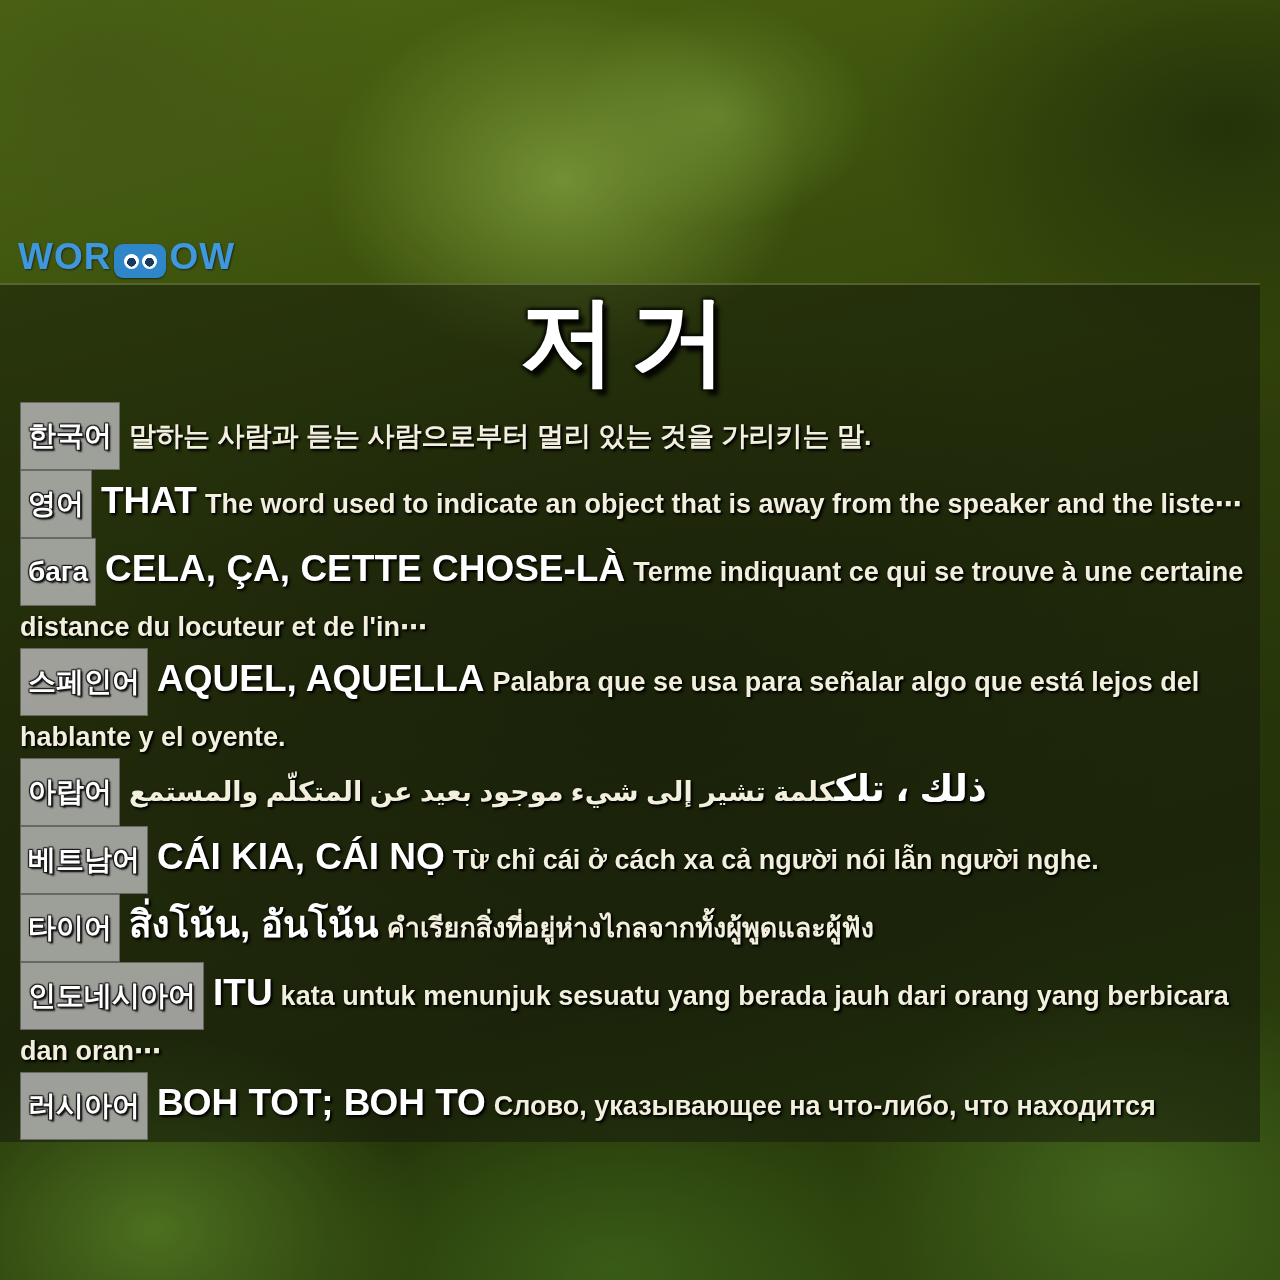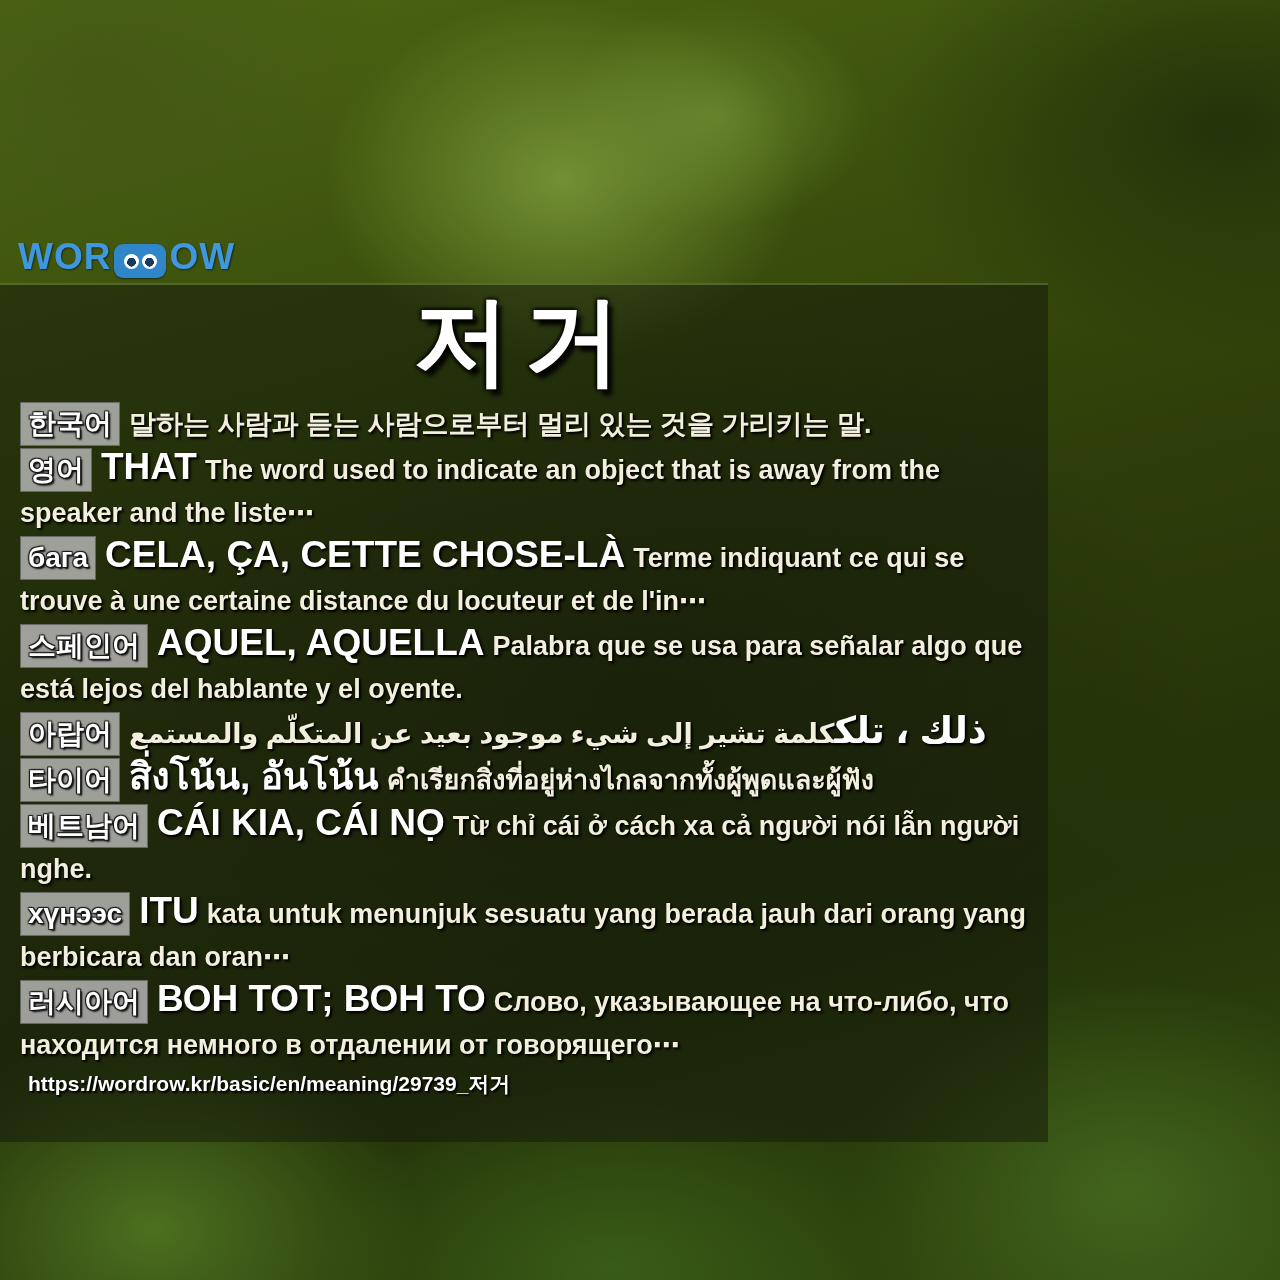--- a/index.html
+++ b/index.html
@@ -35,40 +35,40 @@
     width:52px;height:34px;border-radius:9px;background:#2f86c8;
     box-shadow:0 1px 2px rgba(0,0,30,.5);margin:0 1px;
   }
   .logo-icon .eye{
     width:15px;height:15px;border-radius:50%;
     background:radial-gradient(circle at 50% 55%, #173a5e 0 38%, #ffffff 40%);
   }
 
   
   .panel{
-    position:absolute;left:0;top:283px;width:1048px;height:859px;
+    position:absolute;left:0;top:283px;width:1260px;height:859px;
     background:rgba(22,25,12,.52);
     border-top:2px solid rgba(190,210,130,.30);
     box-sizing:border-box;overflow:hidden;
   }
   .title{
     text-align:center;margin:2px 0 0 0;
     font-size:97px;line-height:1.12;font-weight:900;letter-spacing:14px;color:#ffffff;
     text-shadow:5px 6px 4px rgba(0,0,0,.9),-2px -2px 3px rgba(0,0,0,.55),
                 2px -2px 3px rgba(0,0,0,.55),-2px 2px 3px rgba(0,0,0,.55);
   }
   .entries{padding:6px 14px 0 20px;}
   .entry{
     font-size:27px;line-height:42px;font-weight:600;color:#f2f0dc;
     text-shadow:1px 1px 2px #000,2px 2px 3px rgba(0,0,0,.85);
   }
   .entry .lang{
     display:inline-block;background:rgba(185,185,185,.82);
     border:1px solid rgba(0,0,0,.35);
-    padding:4px 7px;margin-right:9px;line-height:34px;
+    padding:16px 7px;margin-right:9px;line-height:34px;
     font-size:28px;font-weight:800;color:#ffffff;
     text-shadow:-1px -1px 1px #1a1a1a,1px -1px 1px #1a1a1a,
                 -1px 1px 1px #1a1a1a,1px 1px 1px #1a1a1a,2px 2px 2px #000;
   }
   .entry .term{
     font-size:37px;font-weight:800;color:#ffffff;margin-right:8px;
     text-shadow:1px 1px 2px #000,2px 2px 3px rgba(0,0,0,.9);
   }
   .entry .term:empty{display:none;margin:0;}
   .footer-url{
@@ -112,29 +112,29 @@
     <div class="entry">
       <span class="lang">스페인어</span><span class="term">AQUEL, AQUELLA</span><span class="def">Palabra que se usa para señalar algo que está lejos del hablante y el oyente.</span>
     </div>
 
     <div class="entry">
       <span class="lang">아랍어</span><span dir="rtl"><span class="term">ذلك ، تلك</span><span class="def">كلمة تشير إلى شيء موجود بعيد عن المتكلّم والمستمع</span></span>
     </div>
 
 
     <div class="entry">
+      <span class="lang">베트남어</span><span class="term">CÁI KIA, CÁI NỌ</span><span class="def">Từ chỉ cái ở cách xa cả người nói lẫn người nghe.</span>
+    </div>
+
+    <div class="entry">
       <span class="lang">타이어</span><span class="term">สิ่งโน้น, อันโน้น</span><span class="def">คำเรียกสิ่งที่อยู่ห่างไกลจากทั้งผู้พูดและผู้ฟัง</span>
     </div>
 
     <div class="entry">
-      <span class="lang">베트남어</span><span class="term">CÁI KIA, CÁI NỌ</span><span class="def">Từ chỉ cái ở cách xa cả người nói lẫn người nghe.</span>
-    </div>
-
-    <div class="entry">
-      <span class="lang">хүнээс</span><span class="term">ITU</span><span class="def">kata untuk menunjuk sesuatu yang berada jauh dari orang yang berbicara dan oran⋯</span>
+      <span class="lang">인도네시아어</span><span class="term">ITU</span><span class="def">kata untuk menunjuk sesuatu yang berada jauh dari orang yang berbicara dan oran⋯</span>
     </div>
 
     <div class="entry">
       <span class="lang">러시아어</span><span class="term">ВОН ТОТ; ВОН ТО</span><span class="def">Слово, указывающее на что-либо, что находится немного в отдалении от говорящего⋯</span>
     </div>
 
 
   </div>
 
   <div class="footer-url">https://wordrow.kr/basic/en/meaning/29739_저거</div>

